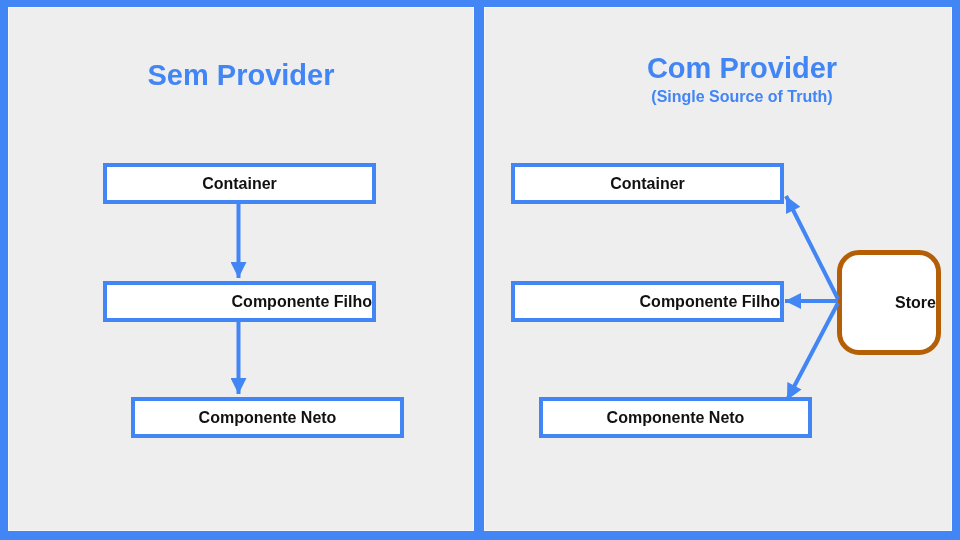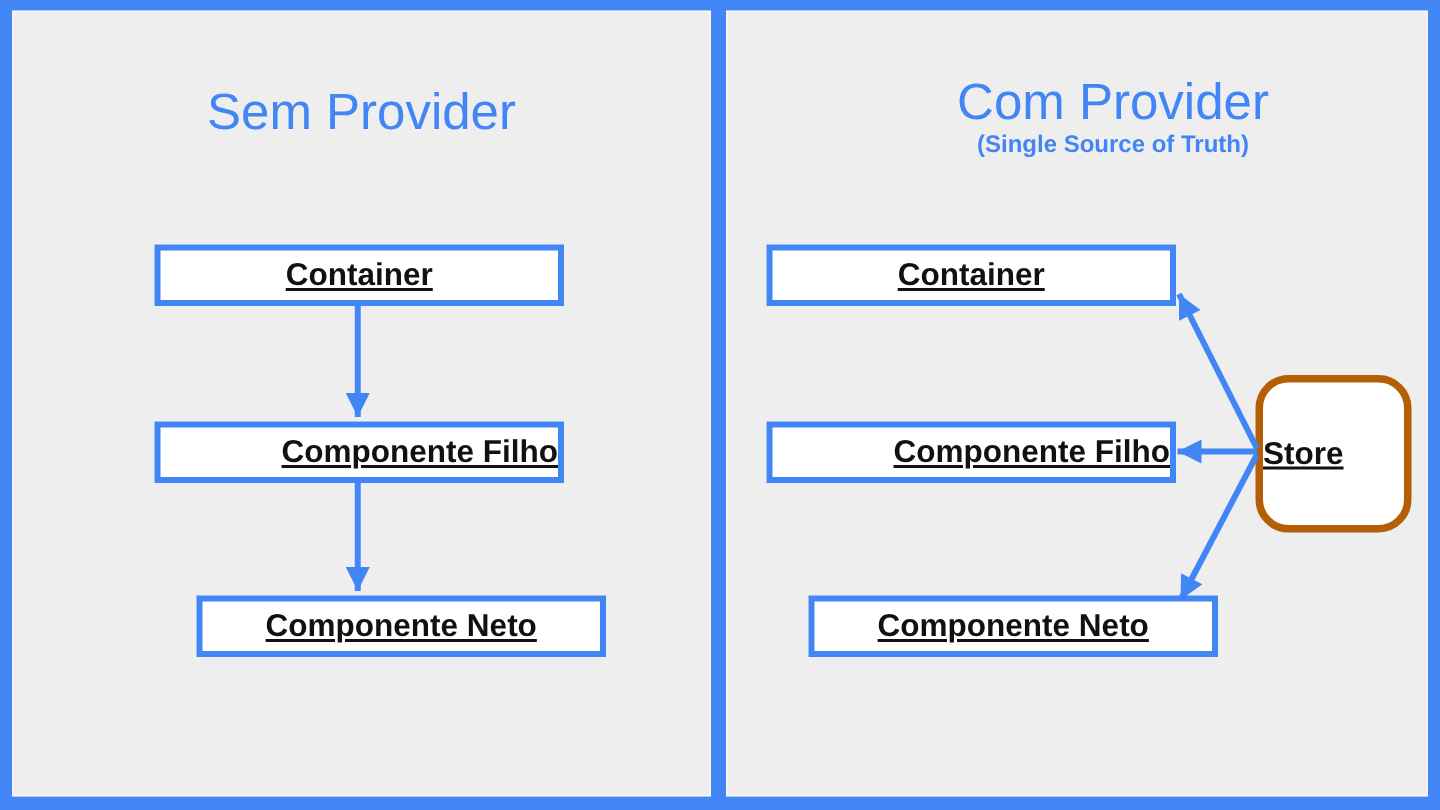--- a/index.html
+++ b/index.html
@@ -28,23 +28,23 @@
   .title-wrap {
     position: absolute;
     left: 0;
     width: 100%;
     text-align: center;
   }
   .panel-left  .title-wrap { top: 50px; }
   .panel-right .title-wrap { top: 43px; transform: translateX(24px); }
   .panel-title {
     margin: 0;
-    font-size: 34px;
+    font-size: 29px;
     line-height: 34px;
-    font-weight: normal;
+    font-weight: bold;
     color: var(--title-blue, #4285f4);
   }
   .panel-subtitle {
     margin: 2px 0 0 0;
     font-size: 16px;
     line-height: 20px;
     font-weight: bold;
     color: var(--title-blue, #4285f4);
   }
 
@@ -53,45 +53,44 @@
     width: 273px;
     height: 41px;
     box-sizing: border-box;
     background: var(--node-fill, #ffffff);
     border: 4px solid var(--node-border-blue, #4285f4);
     display: flex;
     align-items: center;
     justify-content: center;
   }
   .node-label {
-    font-size: 21px;
+    font-size: 16px;
     font-weight: bold;
     color: var(--label-black, #111111);
     white-space: nowrap;
-    text-decoration: underline;
   }
   .panel-left  .node { left: 94px; }
   .panel-right .node { left: 26px; }
   .node-row-1 { top: 155px; }
   .node-row-2 { top: 273px; justify-content: flex-end; }
   .node-row-3 { top: 389px; margin-left: 28px; }
 
   .store {
     position: absolute;
     left: 352px;
     top: 242px;
     width: 104px;
     height: 105px;
     box-sizing: border-box;
     background: var(--node-fill, #ffffff);
     border: 5px solid var(--store-border-orange, #b45f06);
     border-radius: 22px;
     display: flex;
     align-items: center;
-    justify-content: flex-start;
+    justify-content: flex-end;
   }
 
   .arrows {
     position: absolute;
     left: 0;
     top: 0;
     width: 960px;
     height: 540px;
     pointer-events: none;
   }

